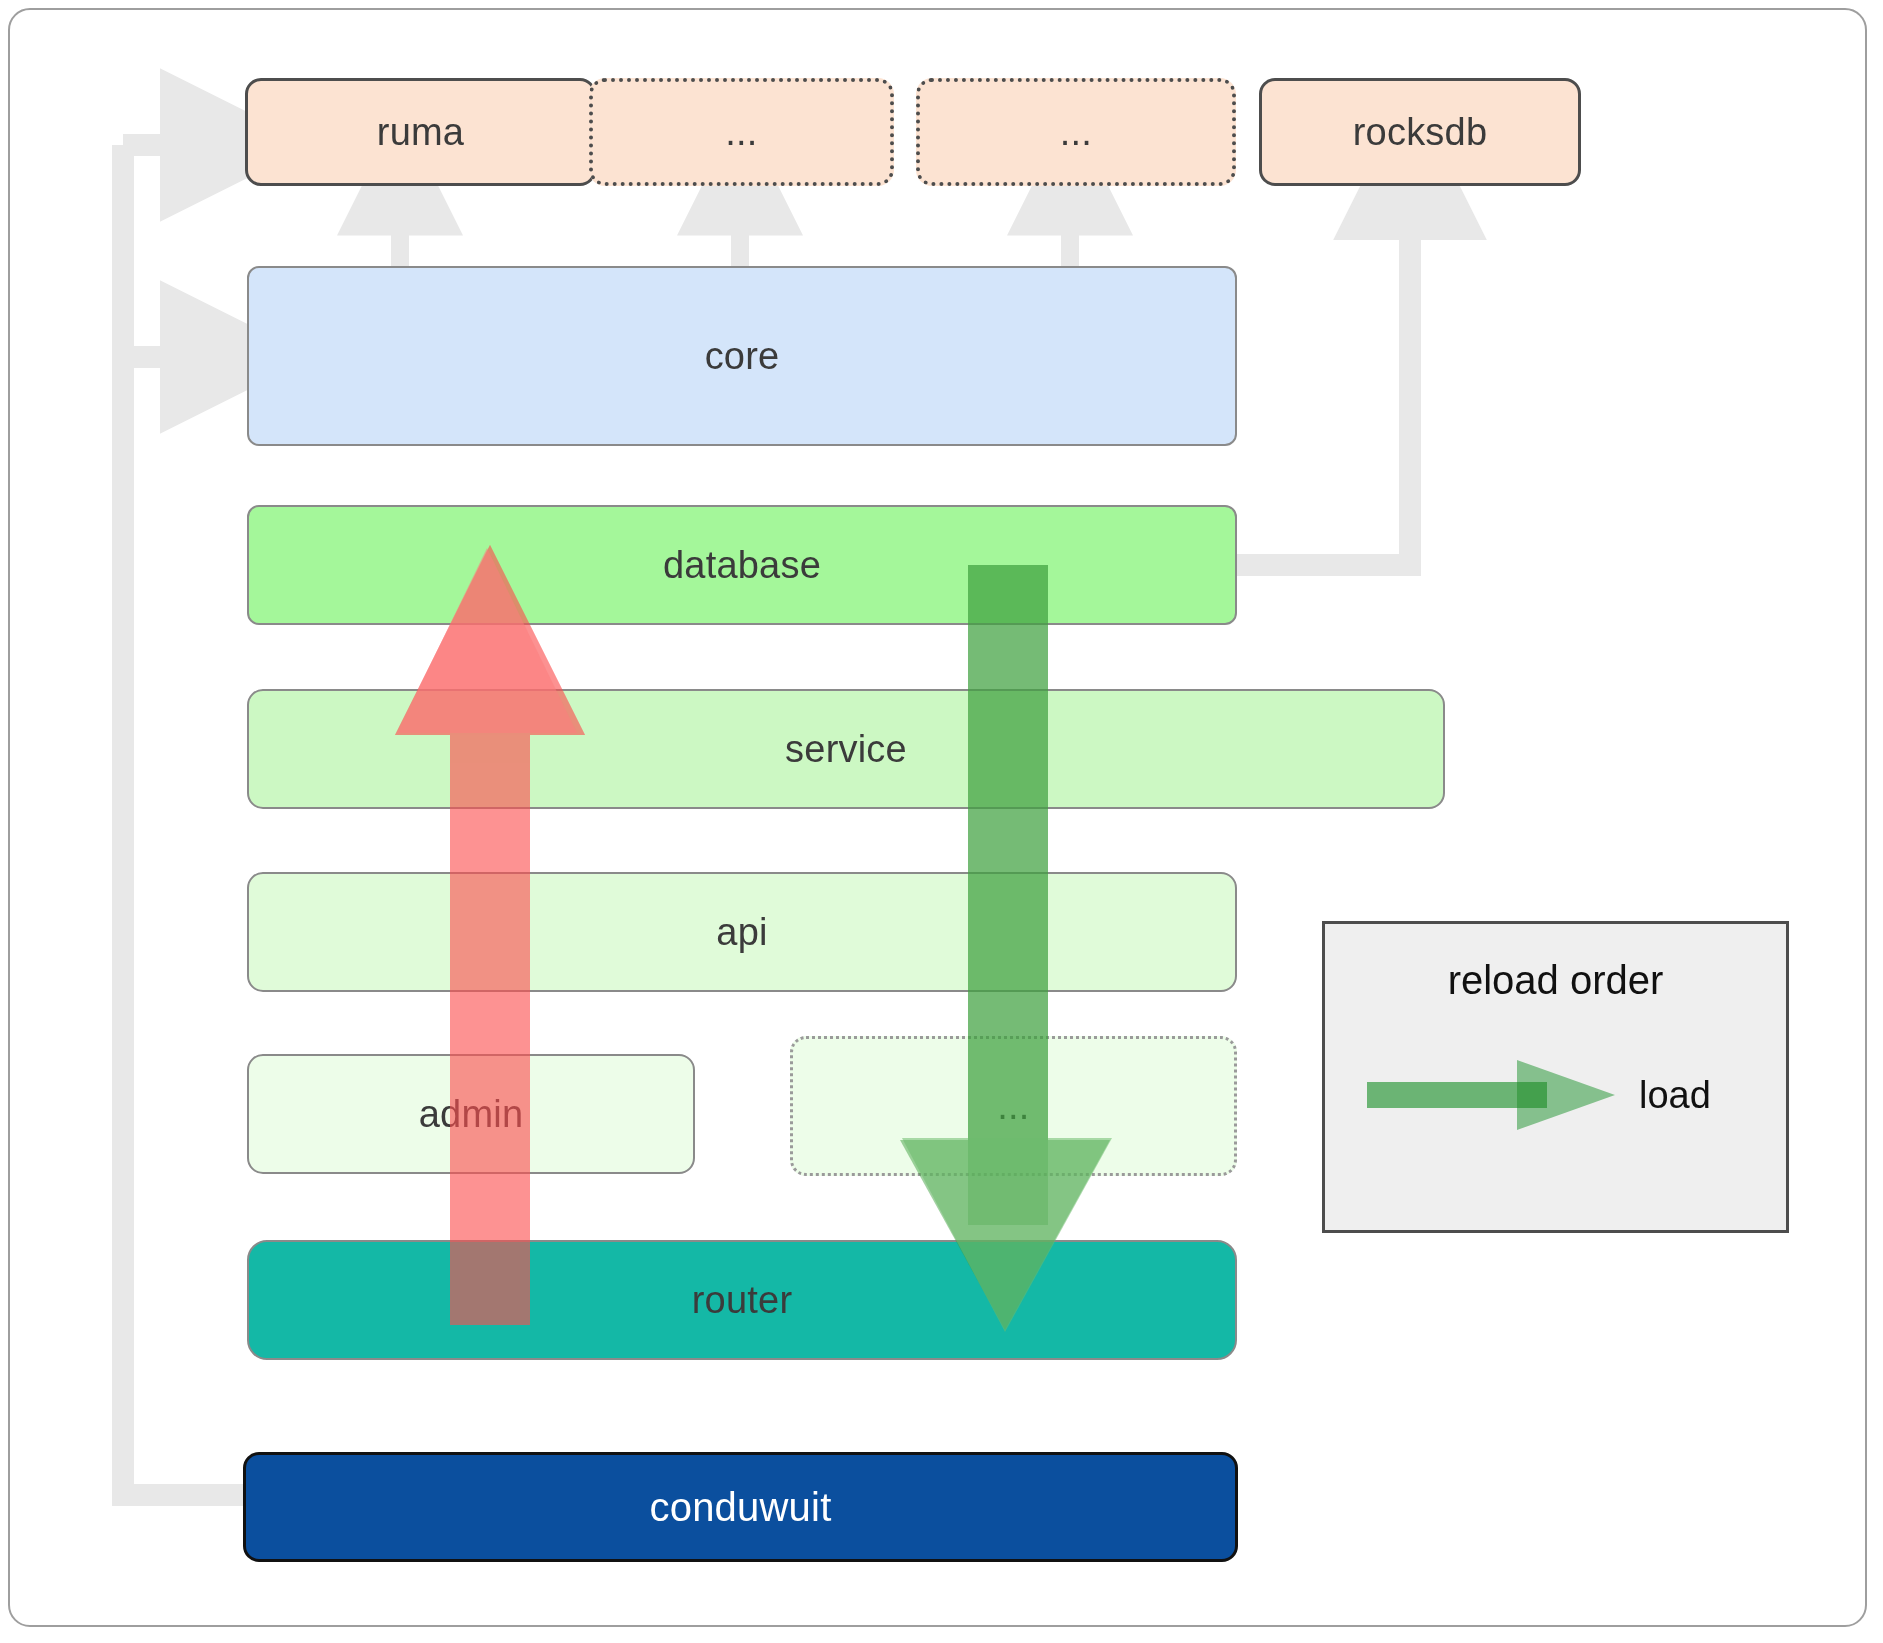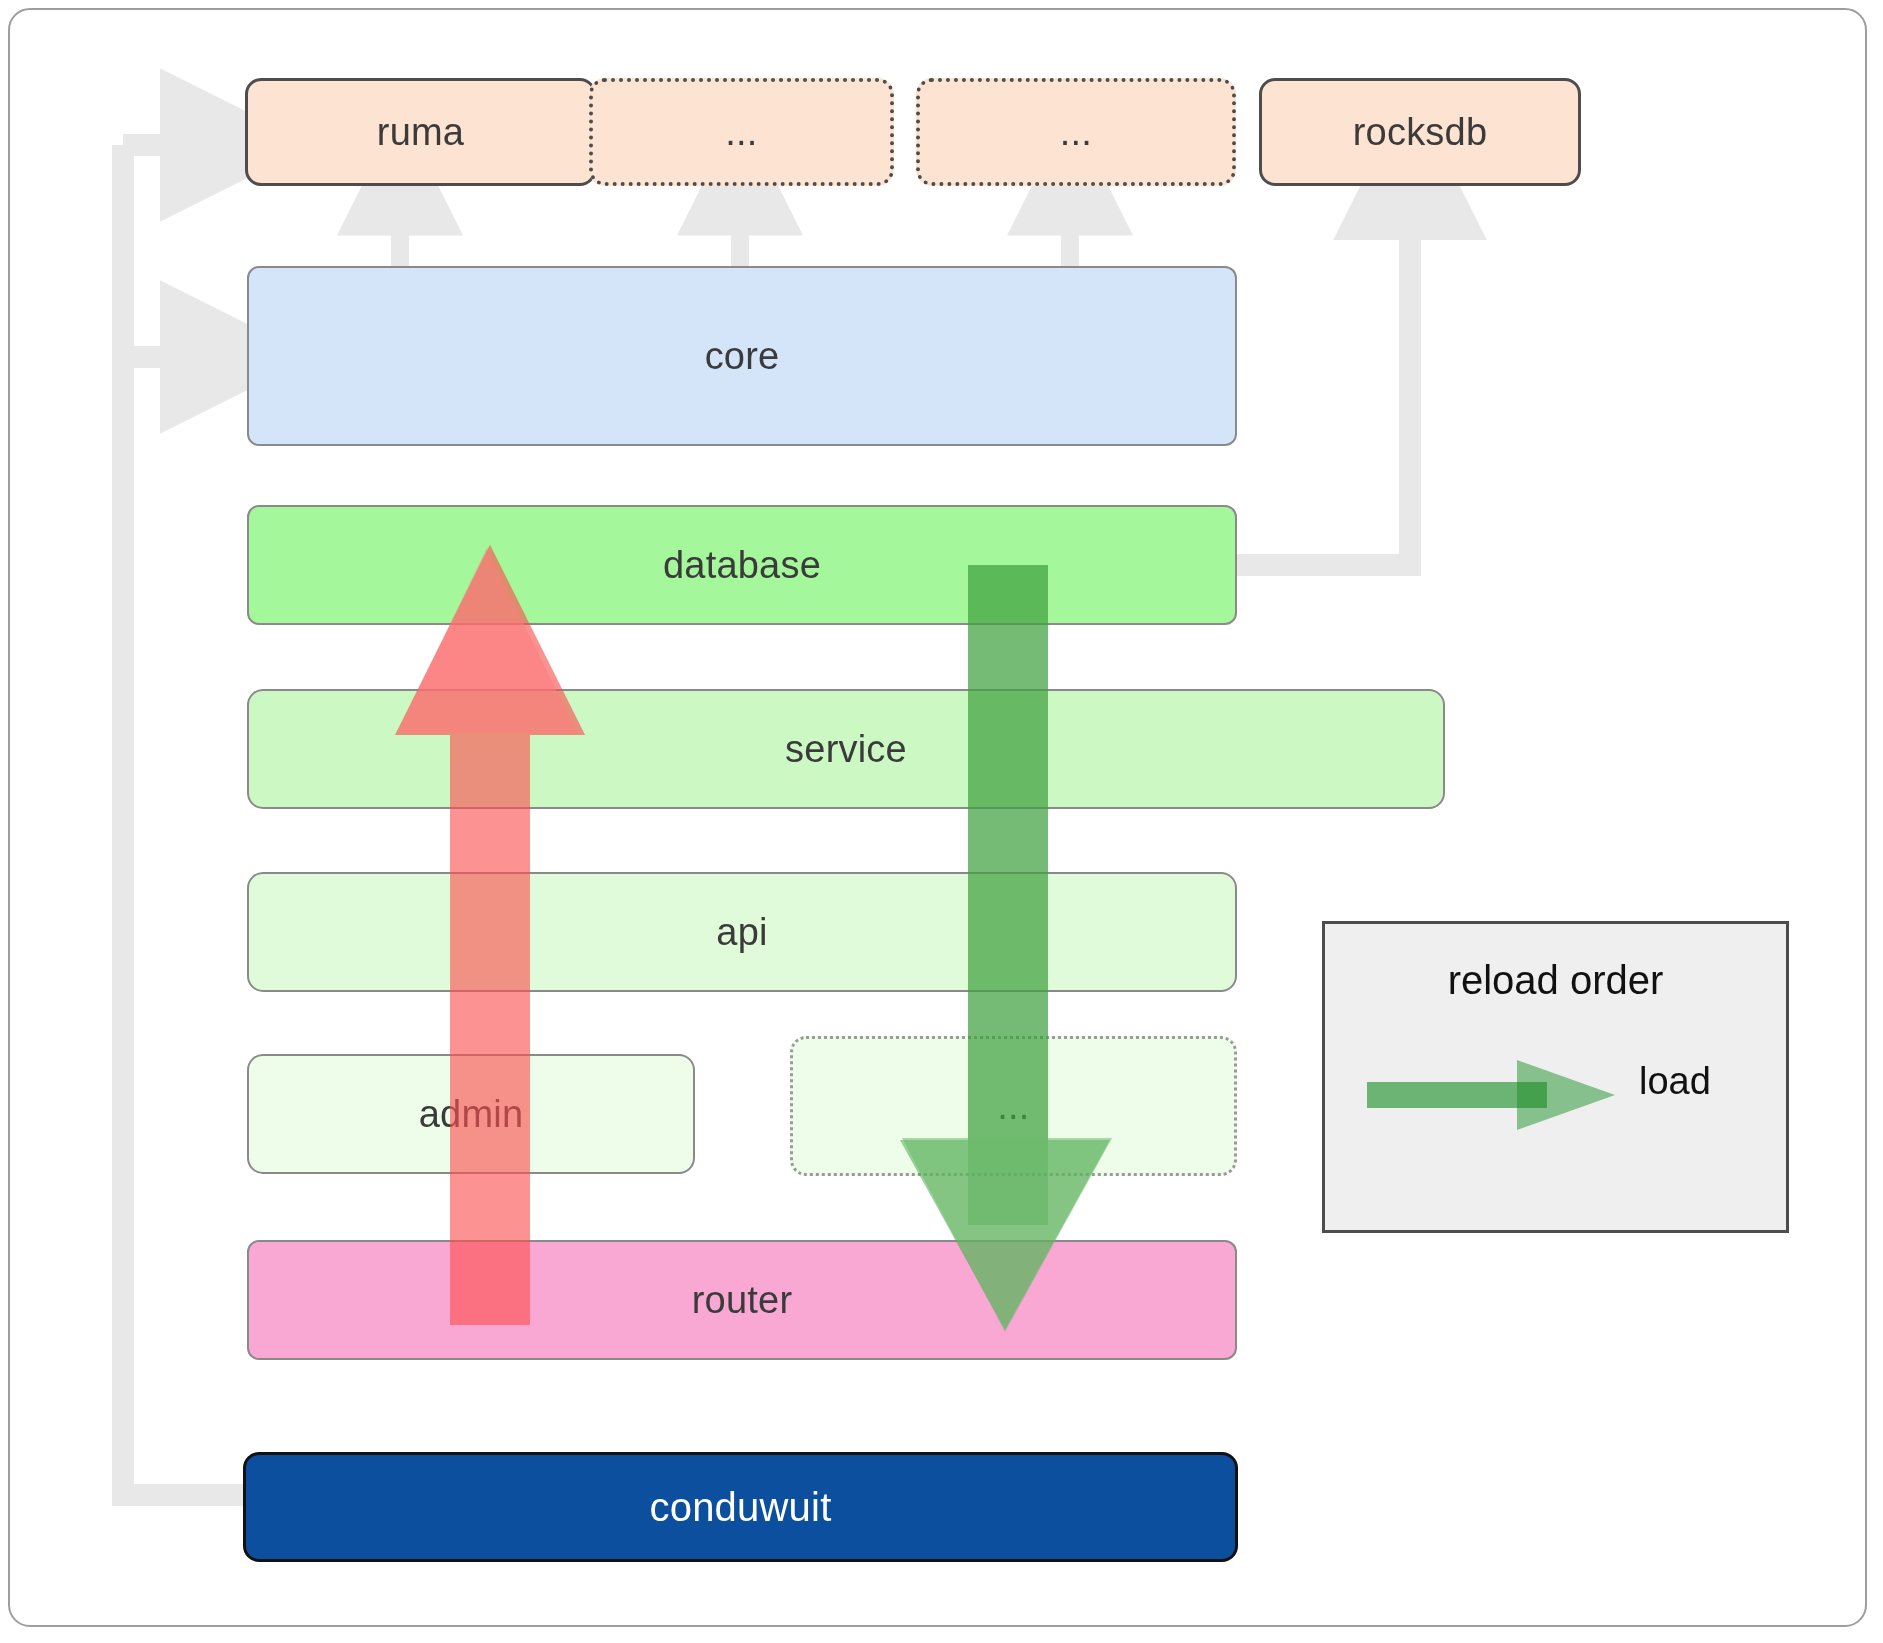--- a/index.html
+++ b/index.html
@@ -81,23 +81,23 @@
     background: #edfde9;
     border: 2px solid #8a8a8a;
     border-radius: 16px;
   }
   .ellipsis-low {
     background: #edfde9;
     border: 3px dotted #9a9a9a;
     border-radius: 16px;
   }
   .router {
-    background: #f9a8d4;
-    border: 2px solid #8a8a8a;
-    border-radius: 12px;
+    background: #14b8a6;
+    border: 2px solid #8a8a8a;
+    border-radius: 20px;
   }
   .conduwuit {
     background: #0b4f9e;
     border: 3px solid #111111;
     border-radius: 16px;
     color: #ffffff;
     font-size: 40px;
   }
 
   
@@ -119,20 +119,21 @@
     text-align: center;
     font-size: 40px;
     color: #111111;
   }
   .legend-row {
     position: absolute;
     left: 42px;
     width: 390px;
     height: 70px;
     display: flex;
+    align-items: center;
   }
   .legend-row.r1 { top: 136px; }
   .legend-row.r2 { top: 218px; }
   .legend-row .legend-label {
     position: absolute;
     left: 272px;
     font-size: 38px;
     color: #111111;
     white-space: nowrap;
   }

